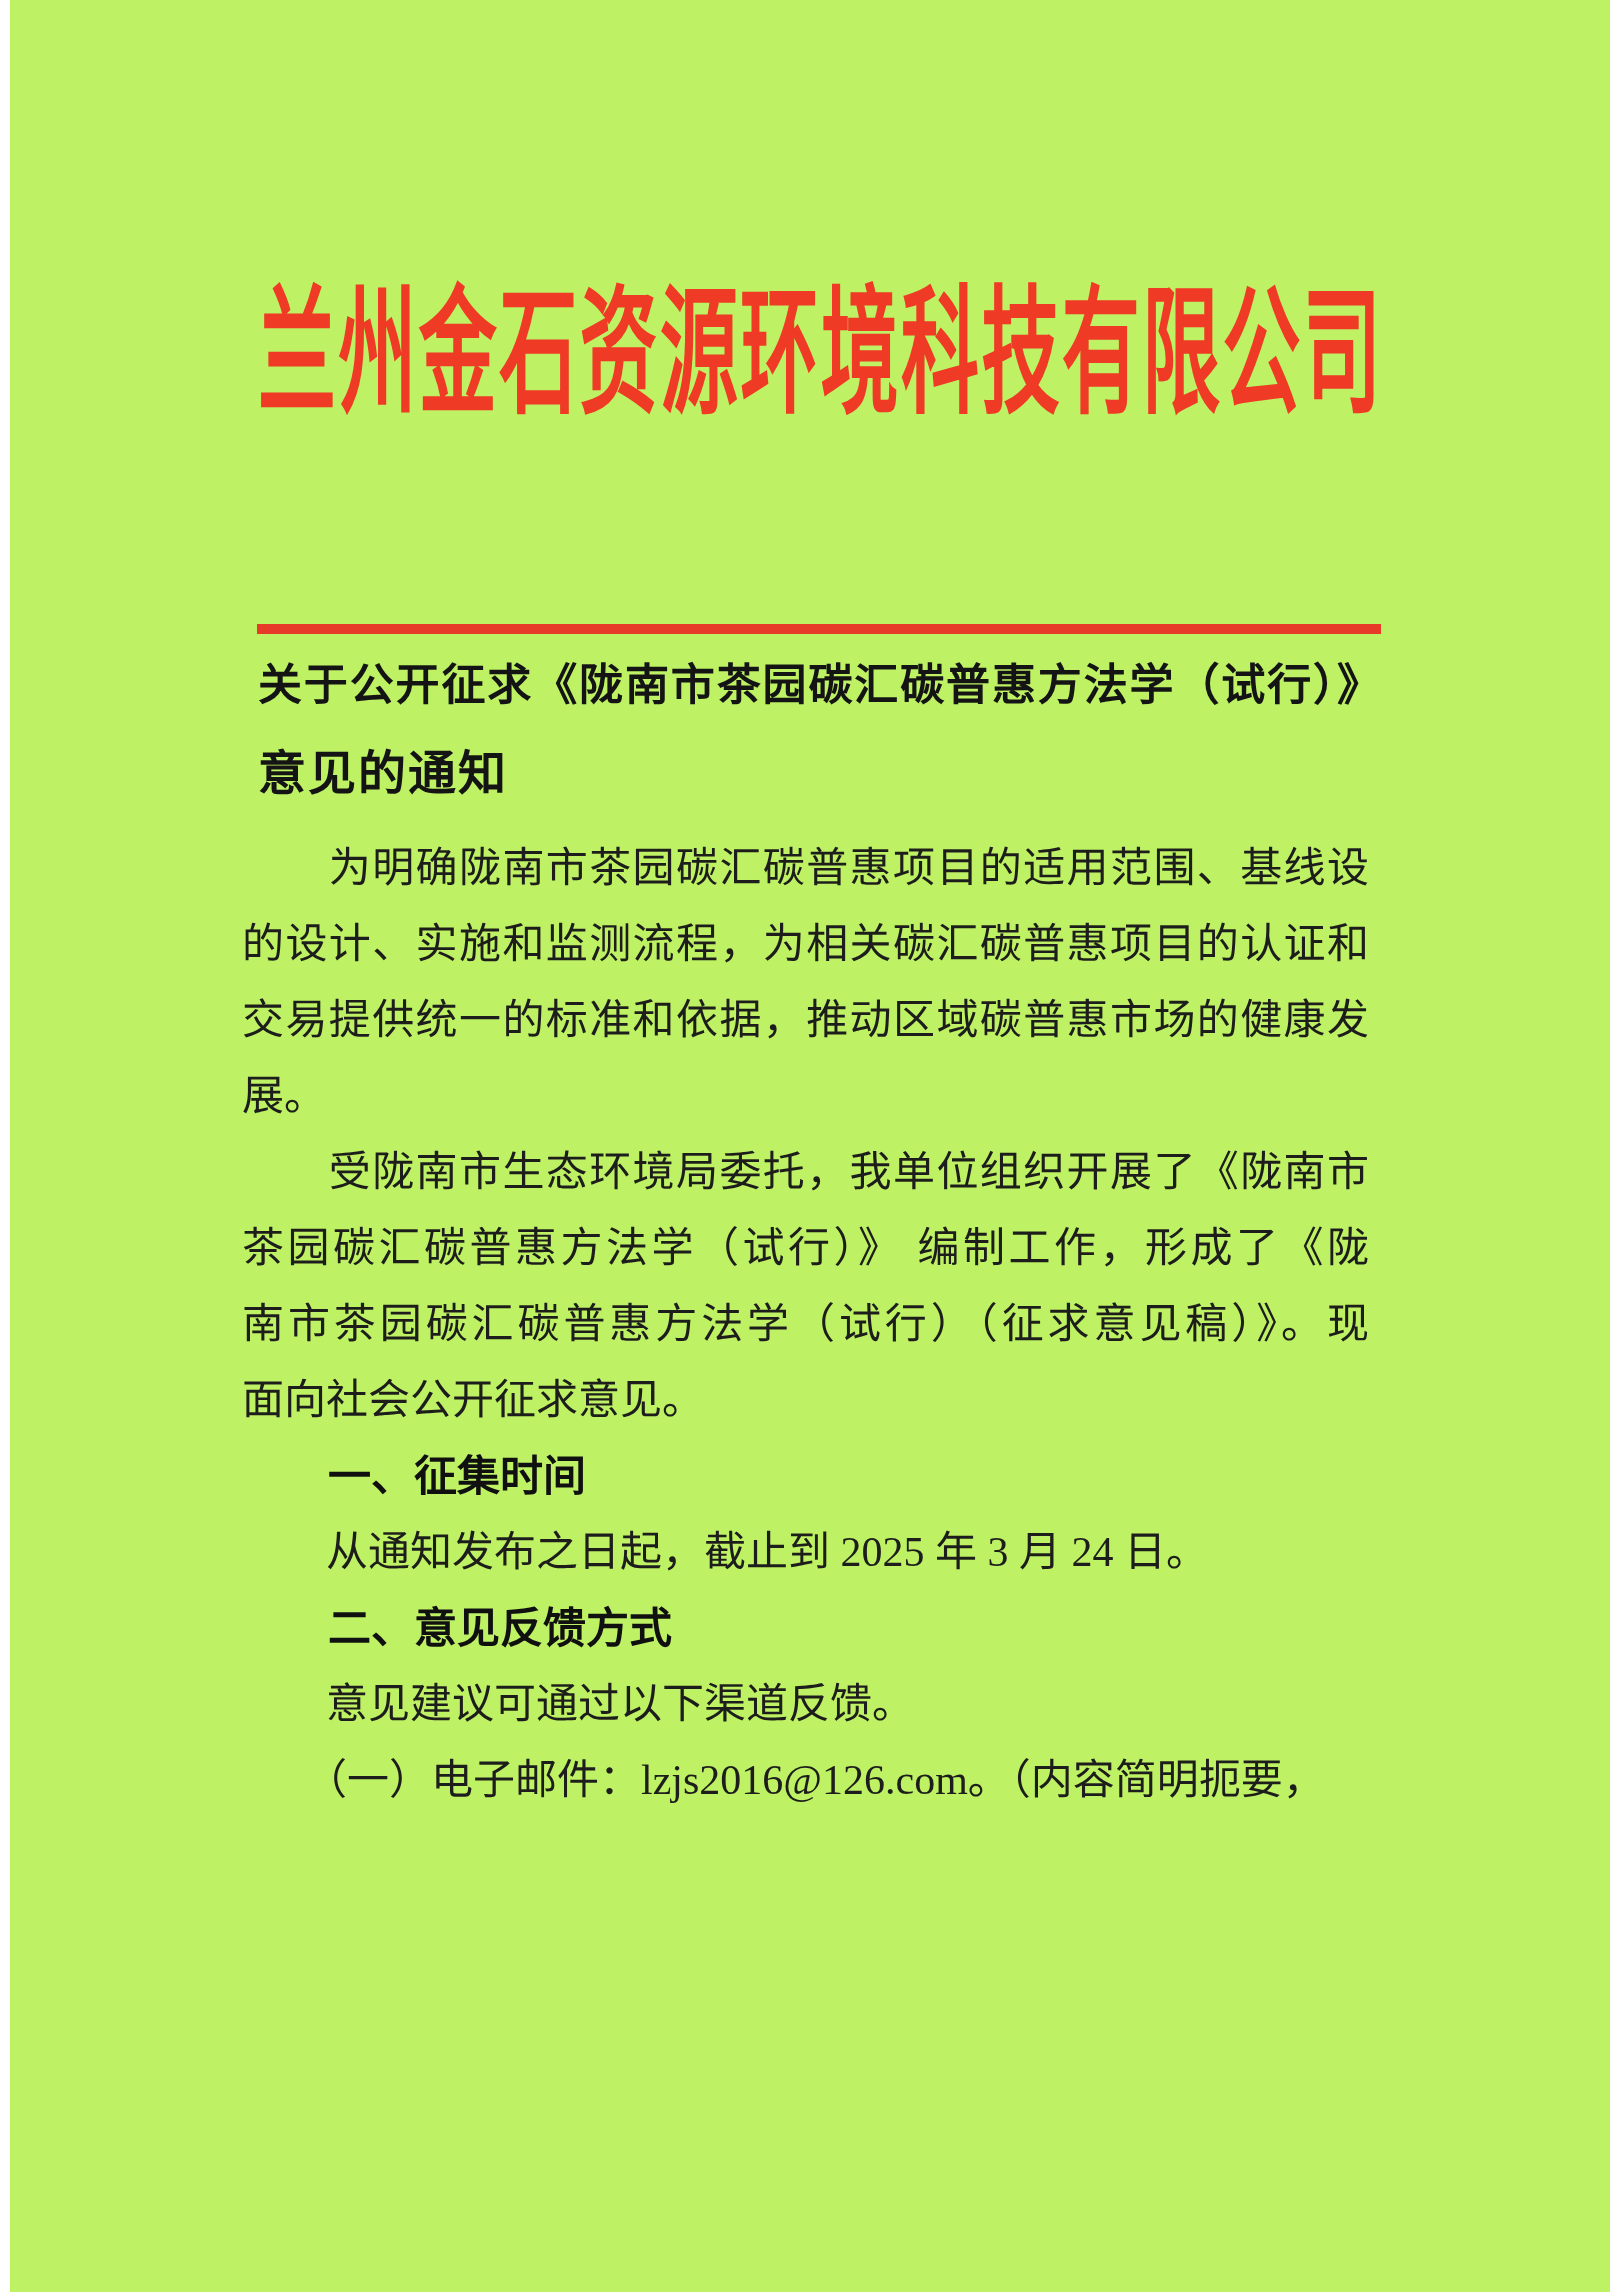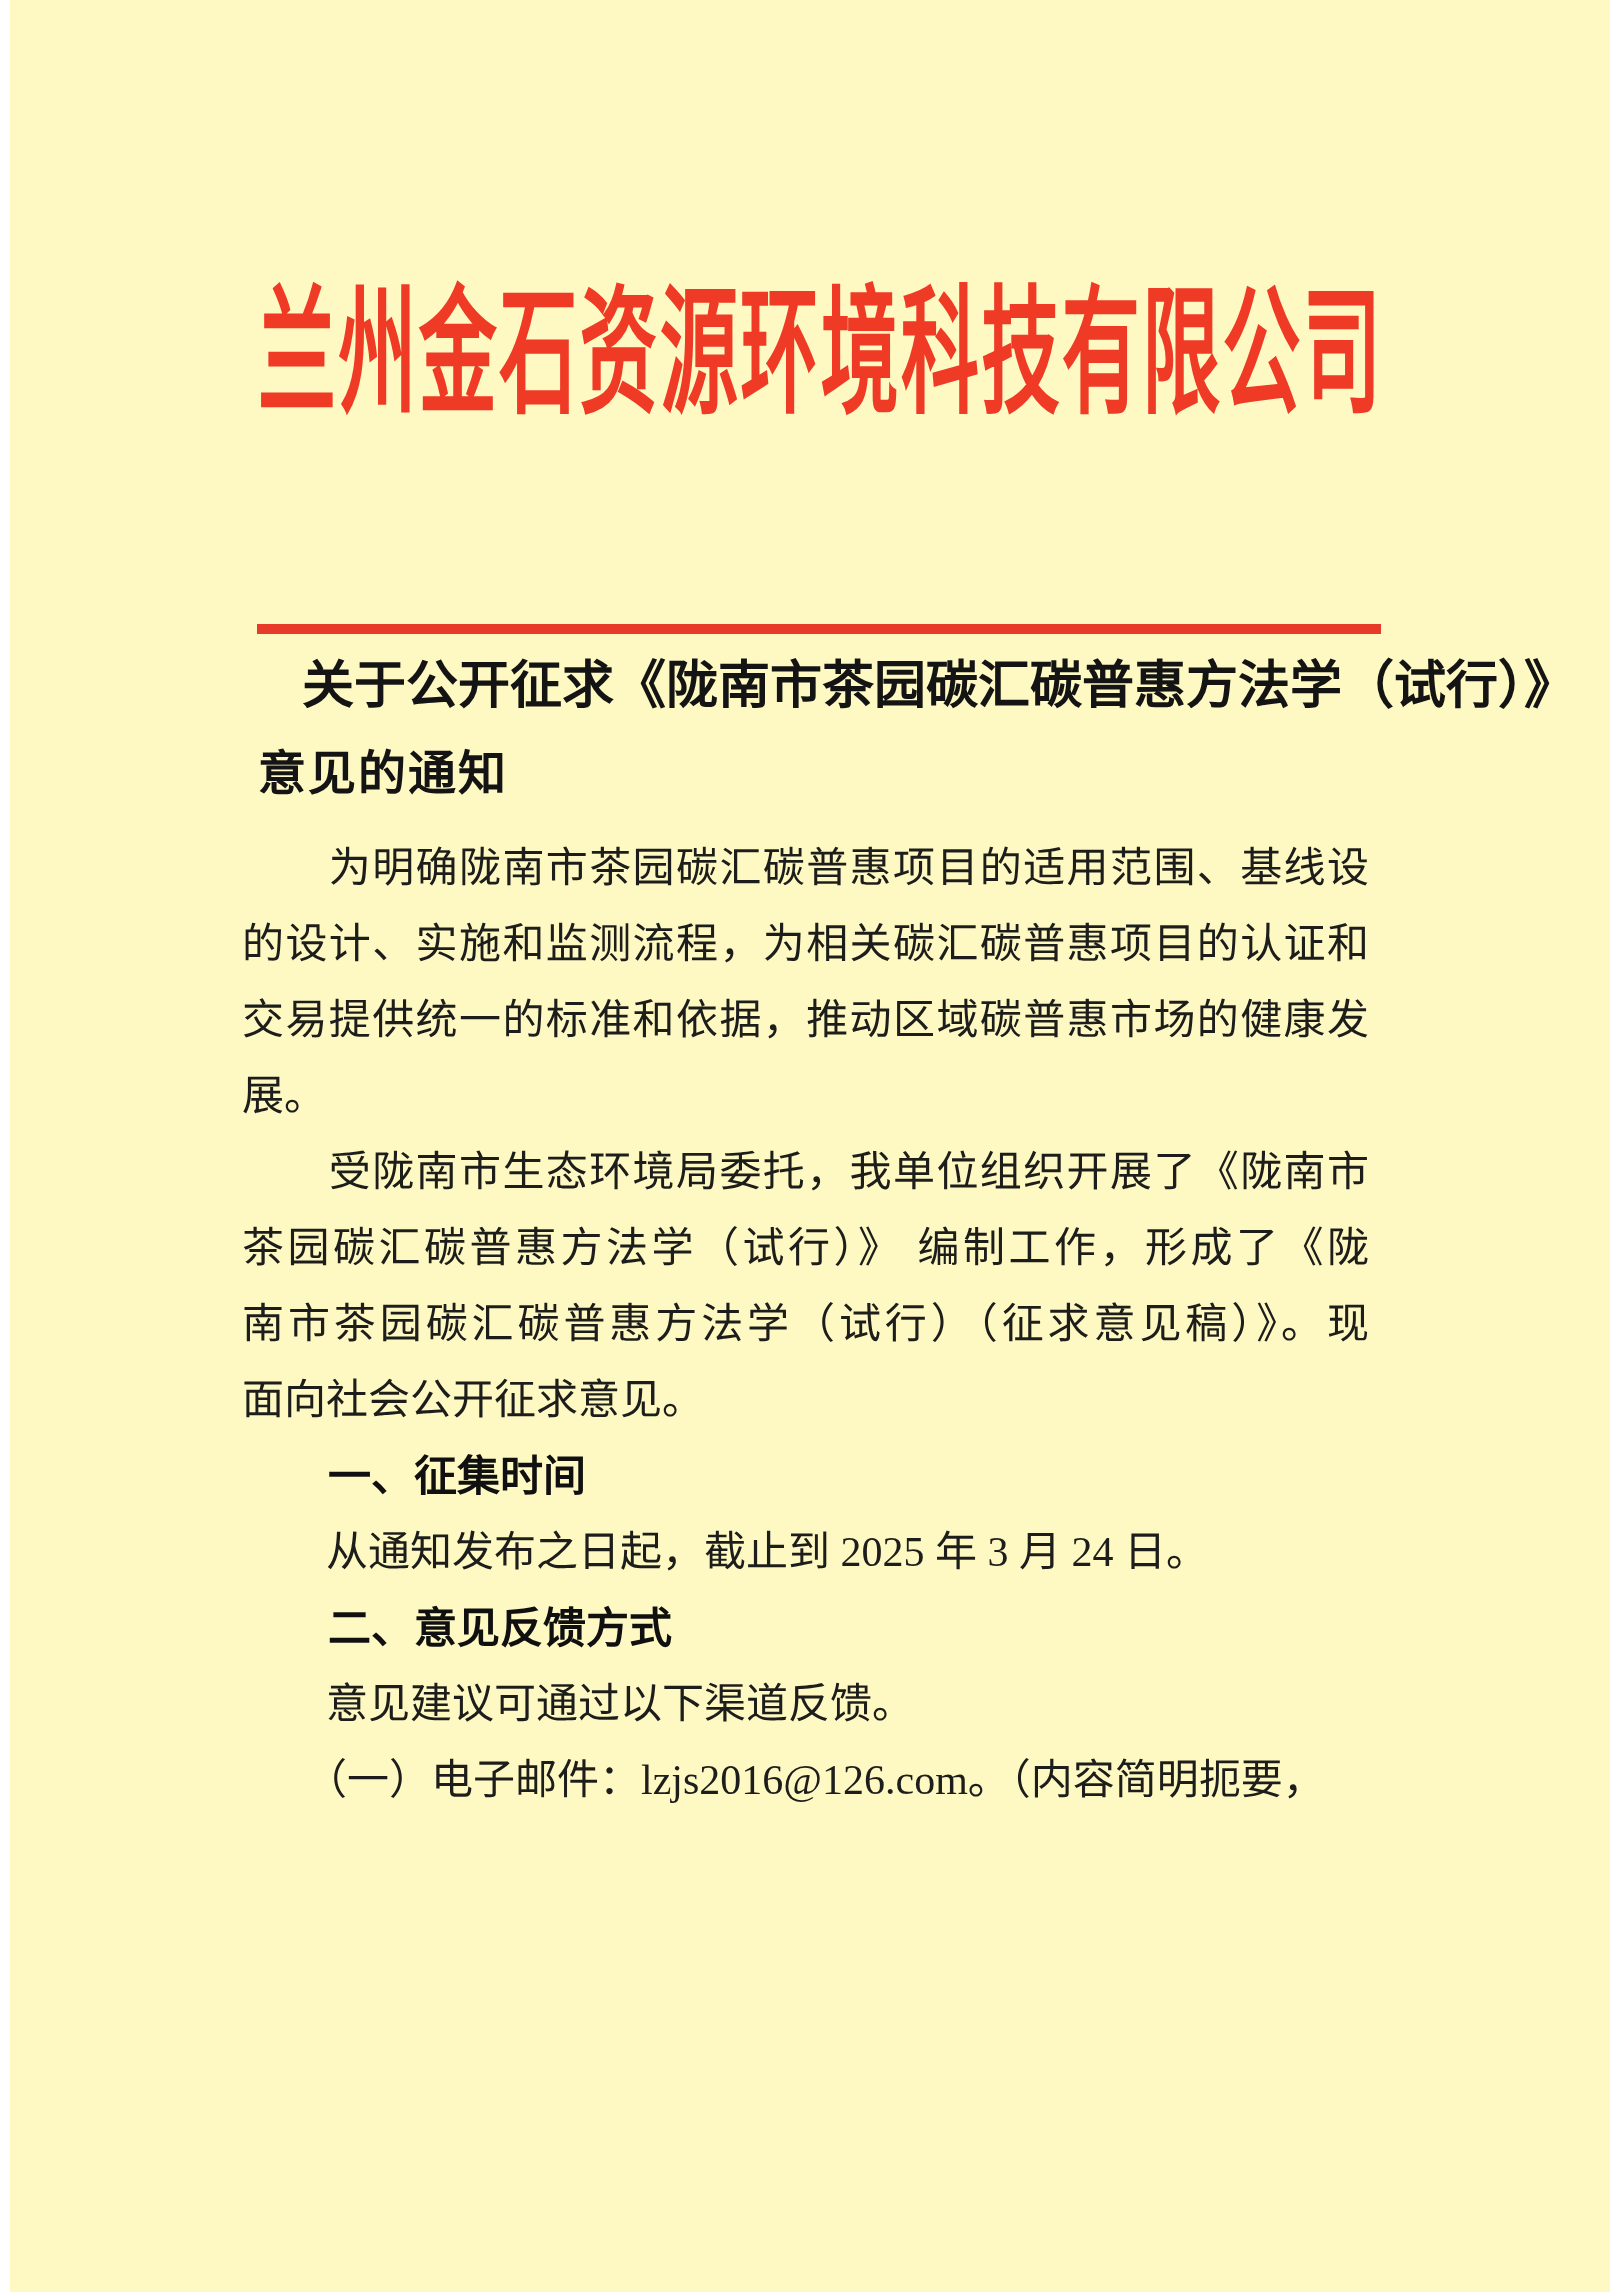--- a/index.html
+++ b/index.html
@@ -6,21 +6,21 @@
   html, body {
     margin: 0;
     padding: 0;
     background: #ffffff;
   }
   .page {
     position: relative;
     width: 1600px;
     height: 2293px;
     margin: 0 auto;
-    background: #fef9c3;
+    background: #bef264;
     overflow: hidden;
     font-family: "Liberation Serif", "DejaVu Serif", serif;
     color: #1d1d1b;
   }
   
   .letterhead {
     position: absolute;
     left: 248px;
     top: 282px;
     width: 1123px;
@@ -45,27 +45,26 @@
   
   .doc-title {
     position: absolute;
     left: 248px;
     top: 642px;
     width: 1123px;
     font-weight: 700;
     color: #141414;
   }
   .doc-title .t1 {
-    font-size: 52px;
+    font-size: 44px;
     line-height: 88px;
     height: 88px;
     text-align: justify;
     text-align-last: justify;
     white-space: nowrap;
-    margin-left: 44px;
   }
   .doc-title .t2 {
     font-size: 48px;
     line-height: 88px;
     height: 88px;
     text-align: left;
     letter-spacing: 2px;
   }
   
   .body-text {

